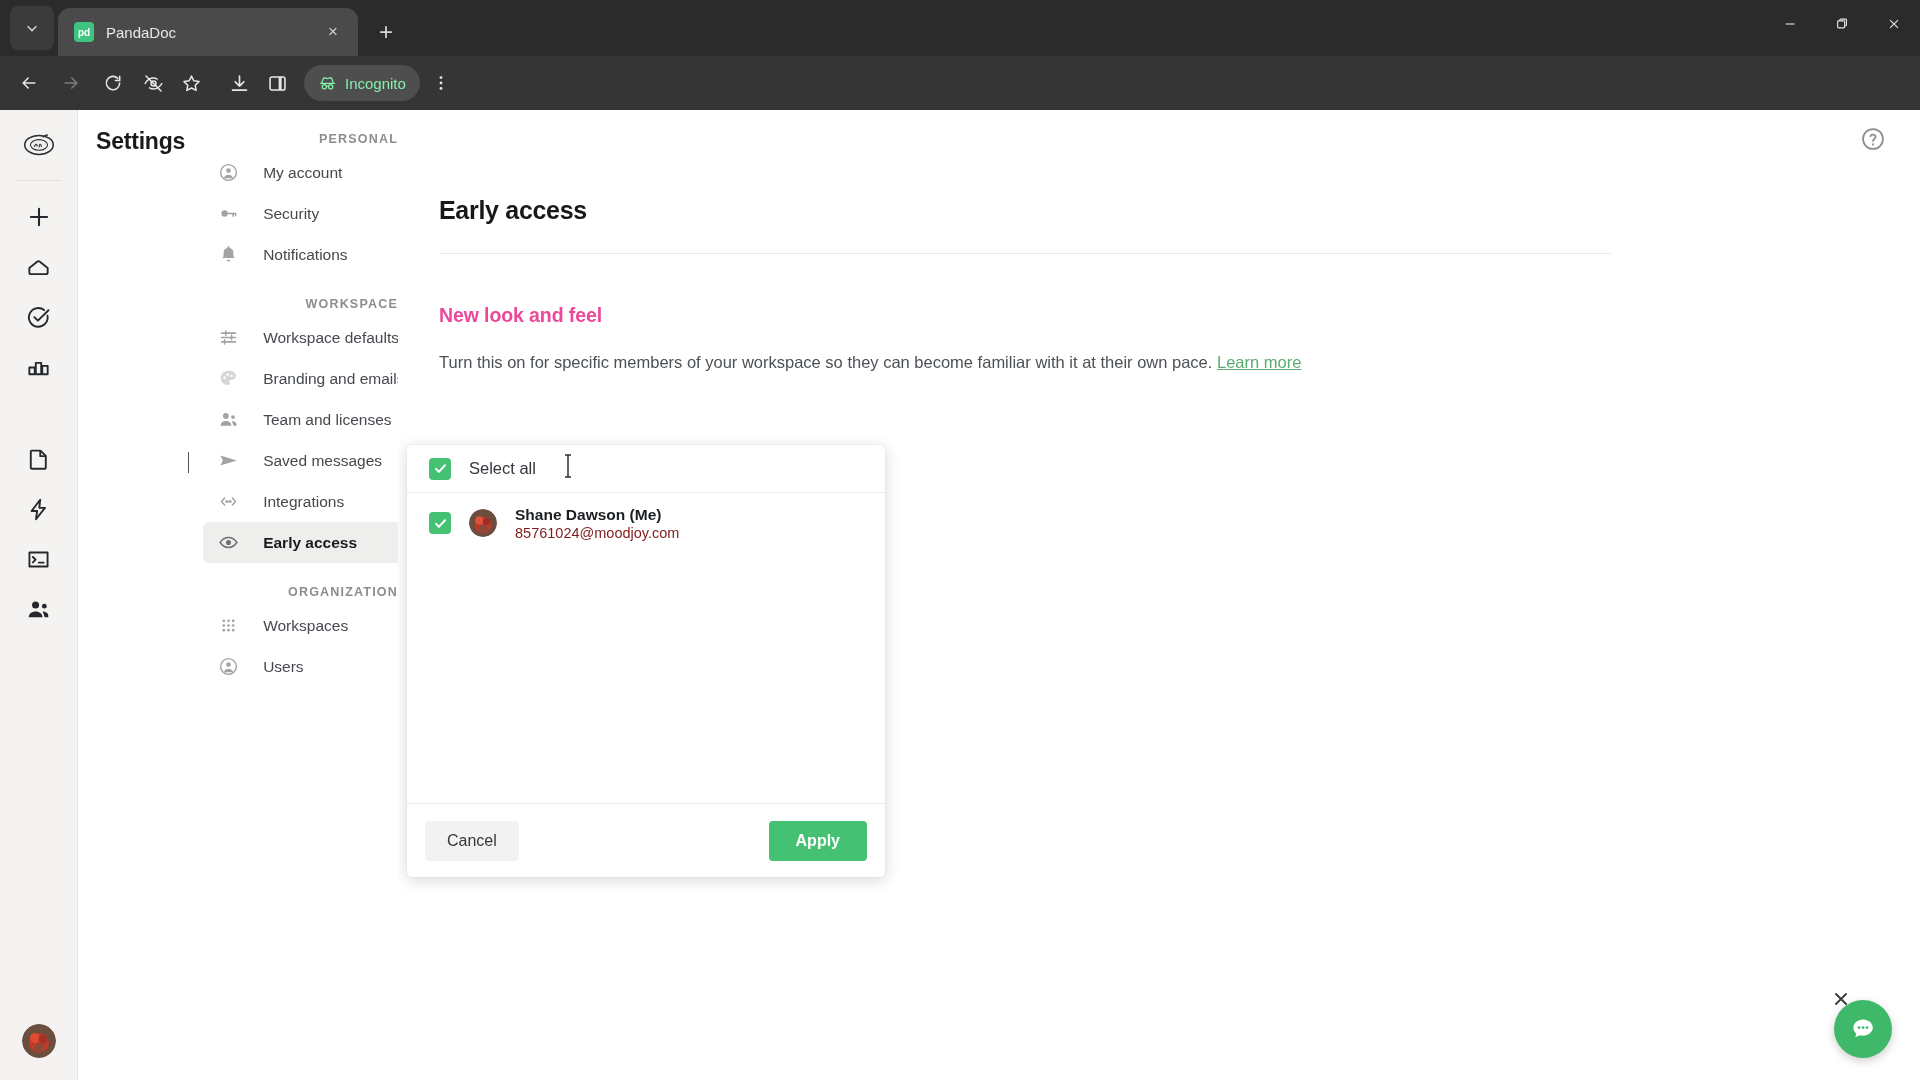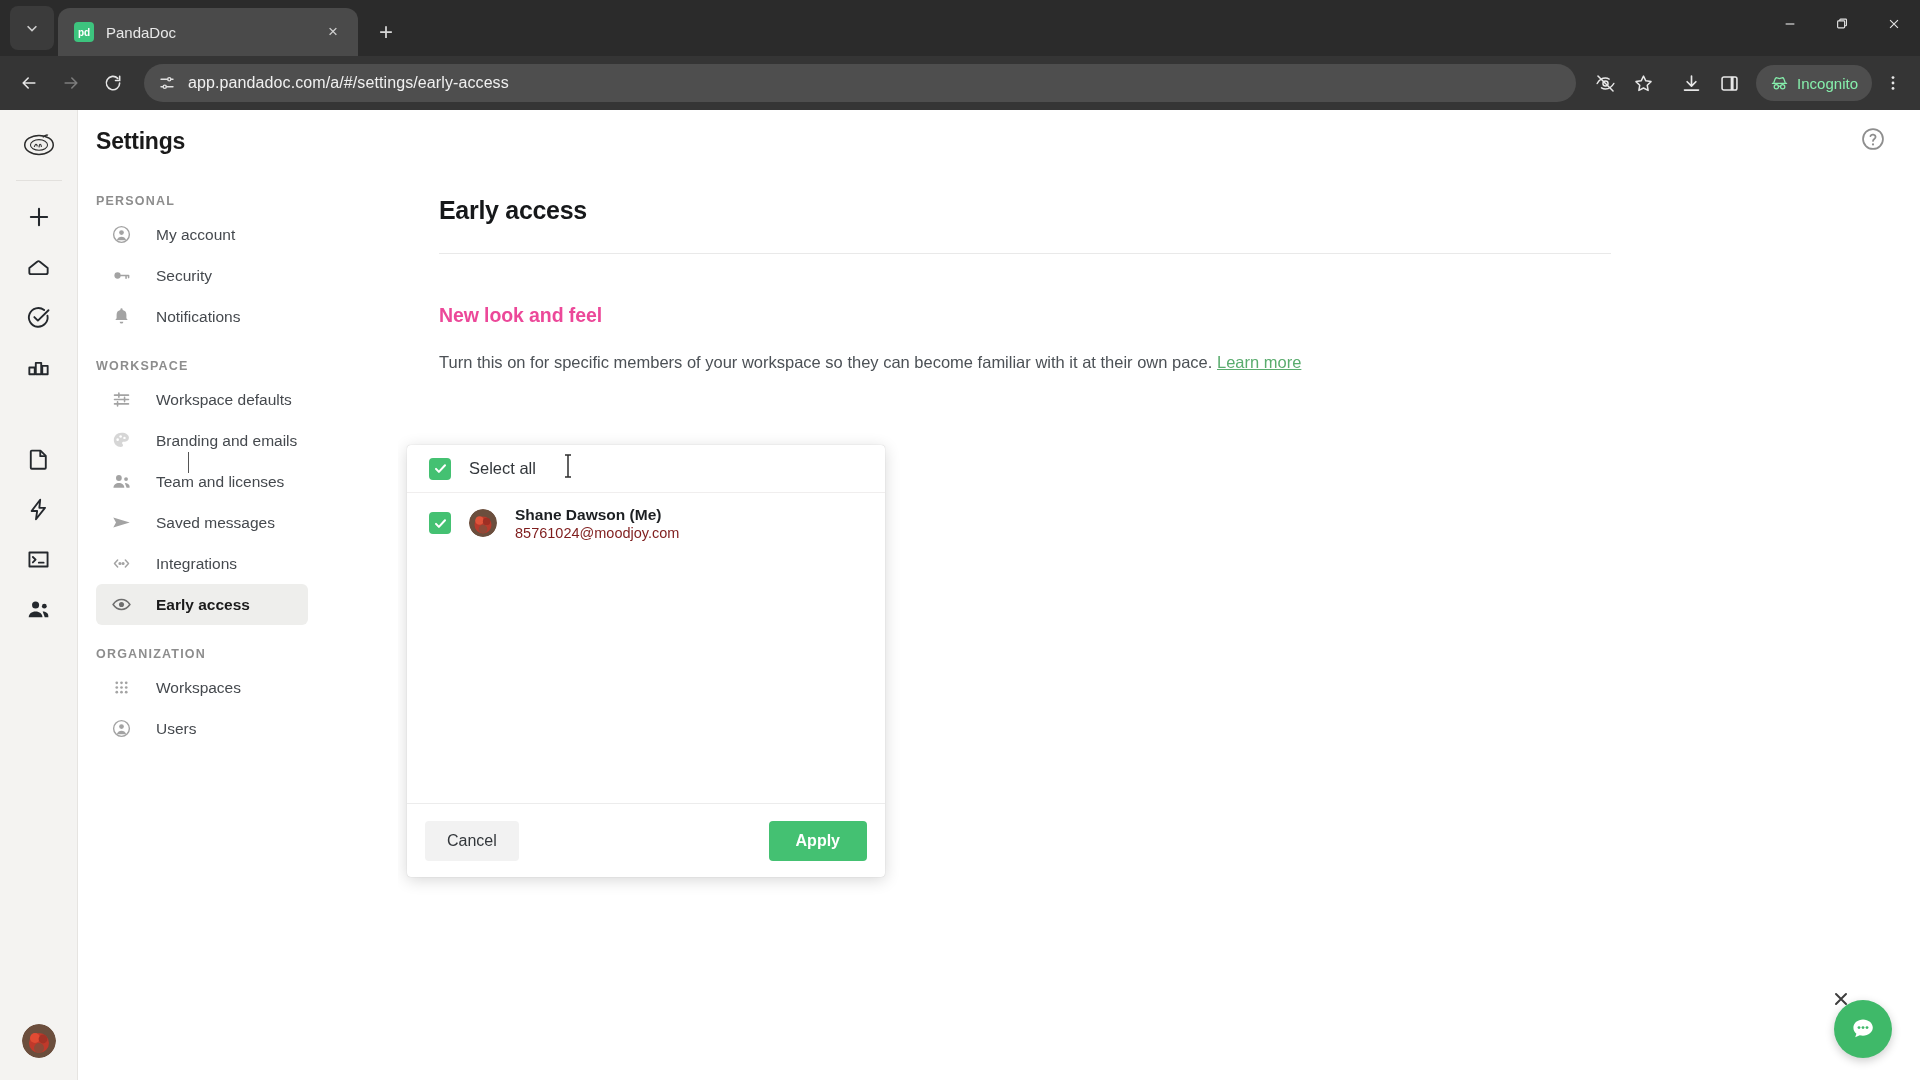--- a/index.html
+++ b/index.html
@@ -85,21 +85,21 @@
     display:flex; align-items:center; justify-content:center; margin-bottom: 8px; }
   .rail-sep { width: 46px; height: 1px; background: #e2e0dd; margin: 8px 0 14px 0; }
   .rail-btn { width: 44px; height: 44px; display: flex; align-items: center;
     justify-content: center; color: #24282d; margin-bottom: 6px; }
   .rail-gap { height: 42px; }
   .rail-avatar { width: 34px; height: 34px; border-radius: 50%; position: absolute;
     bottom: 22px; left: 22px; overflow: hidden; }
 
   
   .settings-pane { width: 320px; flex: none; position: relative; background: #fff;
-    display: flex; flex-direction: column; }
+    display: flex; flex-direction: row; text-align: right; }
   .settings-header { height: 62px; display: flex; align-items: center; padding-left: 18px; }
   .settings-title { font-size: 23px; font-weight: bold; color: #1a1a1a; letter-spacing: -0.2px; }
   .settings-nav { flex: 1; padding-left: 18px; overflow: hidden; position: relative; }
   .nav-group-label {
     font-size: 12.5px; font-weight: bold; letter-spacing: 1.2px; color: #8d8d8d;
     margin: 22px 0 6px 0;
   }
   .nav-item {
     height: 41px; display: flex; align-items: center; gap: 24px;
     padding-left: 14px; border-radius: 6px; color: #45494e; font-size: 15.5px;
@@ -245,28 +245,20 @@
           <path d="M5 12h14M13 6l6 6-6 6"></path>
         </svg>
     </div>
     <div class="nav-btn">
       <svg width="20" height="20" viewBox="0 0 24 24" fill="none" stroke="currentColor" stroke-width="1.9" stroke-linecap="round">
         <path d="M20 12a8 8 0 1 1-2.3-5.6"></path>
           <path d="M20 4v5h-5"></path>
       </svg>
     </div>
 
-    <div class="omnibox">
-      <svg width="18" height="18" viewBox="0 0 24 24" fill="none" stroke="#e0e0e0" stroke-width="1.8" stroke-linecap="round">
-        <path d="M4 7h9M17 7h3M4 17h3M11 17h9"></path>
-          <circle cx="15" cy="7" r="2.1"></circle>
-          <circle cx="9" cy="17" r="2.1"></circle>
-      </svg>
-      <span class="url">app.pandadoc.com/a/#/settings/early-access</span>
-    </div>
 
     <div class="tb-icon">
       <svg width="21" height="21" viewBox="0 0 24 24" fill="none" stroke="currentColor" stroke-width="1.7" stroke-linecap="round">
         <path d="M2.5 12S6 5.8 12 5.8c1.6 0 3 .45 4.2 1.1M21.5 12s-3.5 6.2-9.5 6.2c-1.8 0-3.3-.55-4.6-1.3"></path>
         <circle cx="12" cy="12" r="2.9"></circle>
           <path d="M3.4 3.4l17.2 17.2"></path>
       </svg>
     </div>
     <div class="tb-icon">
       <svg width="21" height="21" viewBox="0 0 24 24" fill="none" stroke="currentColor" stroke-width="1.7" stroke-linejoin="round">

